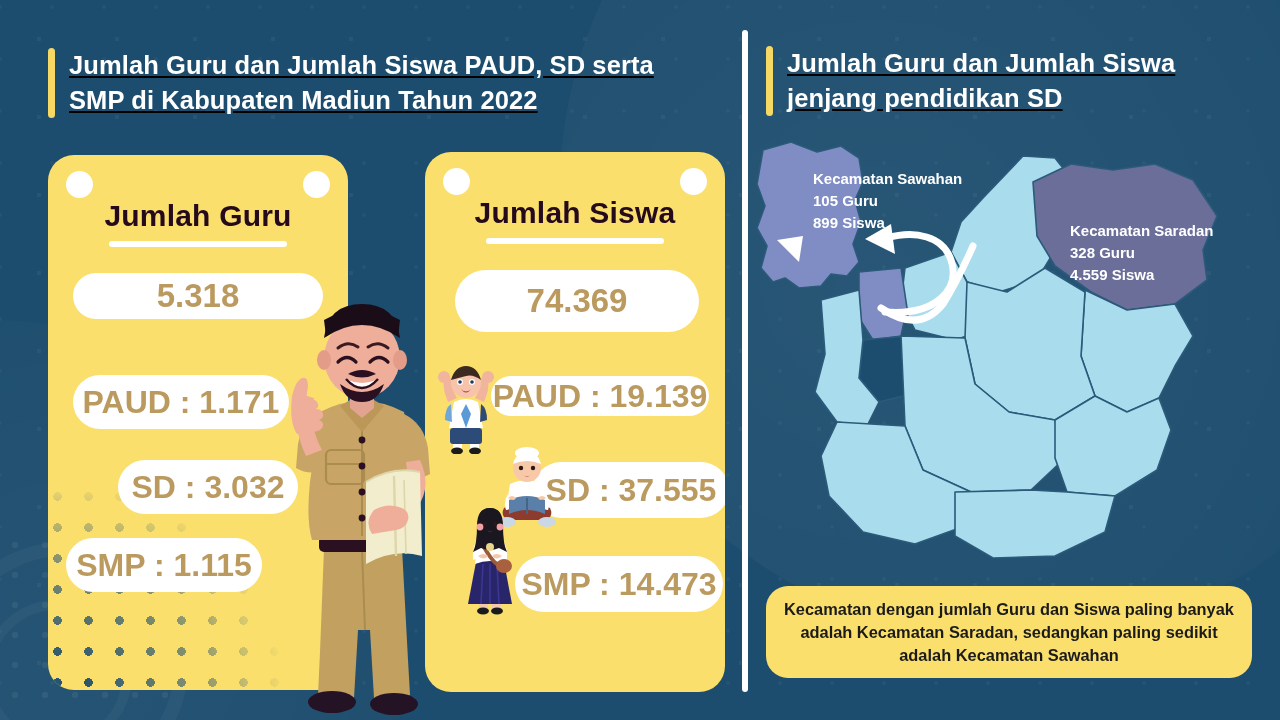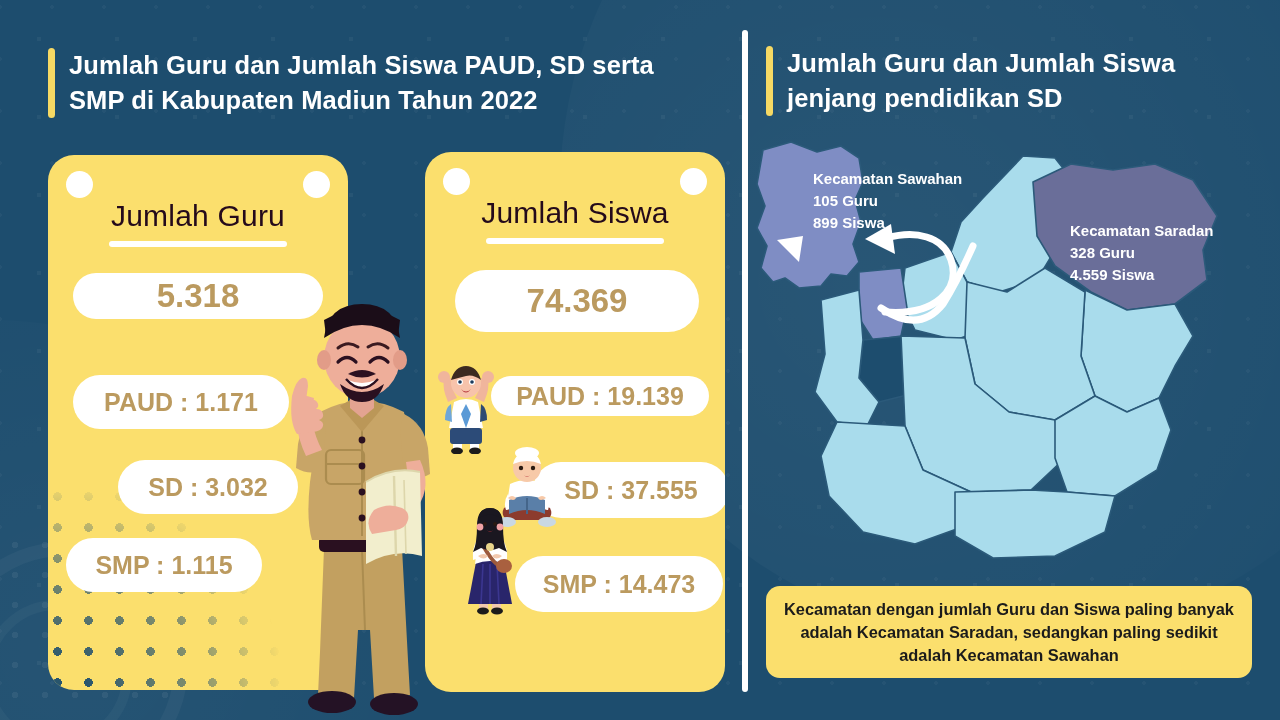--- a/index.html
+++ b/index.html
@@ -35,21 +35,21 @@
     position:absolute;left:-18px;bottom:-30px;width:130px;height:130px;border-radius:50%;
     border:10px solid rgba(255,255,255,.035);
   }
   .bg-dotgrid-bl{
     position:absolute;left:0px;bottom:0px;width:190px;height:190px;
     background-image:radial-gradient(circle, rgba(255,255,255,.06) 3.2px, transparent 3.4px);
     background-size:30px 30px;
   }
 
   
-  .title-wrap{position:absolute;display:flex;align-items:flex-start;gap:14px;}
+  .title-wrap{position:absolute;display:flex;align-items:flex-start;gap:14px;text-decoration:underline;}
   .title-bar{width:7px;border-radius:4px;background:#f6d964;flex:0 0 auto;}
   .title-text{
     color:#ffffff;font-weight:bold;letter-spacing:.1px;
   }
   #title-left{left:48px;top:48px;width:660px;}
   #title-left .title-bar{height:70px;}
   #title-left .title-text{font-size:25.5px;line-height:35px;}
   #title-right{left:766px;top:46px;width:470px;gap:14px;}
   #title-right .title-bar{height:70px;}
   #title-right .title-text{font-size:25.5px;line-height:35px;}
@@ -70,50 +70,50 @@
     background-size:31px 31px;
     -webkit-mask-image:radial-gradient(ellipse at 6% 100%, #000 10%, rgba(0,0,0,.55) 45%, transparent 72%);
             mask-image:radial-gradient(ellipse at 6% 100%, #000 10%, rgba(0,0,0,.55) 45%, transparent 72%);
     opacity:.95;
   }
   .punch{position:absolute;width:27px;height:27px;border-radius:50%;background:#ffffff;}
   .punch.l{left:18px;top:16px;}
   .punch.r{right:18px;top:16px;}
   .card-title{
     position:absolute;left:0;right:0;top:44px;text-align:center;
-    color:#240a1b;font-weight:normal;font-size:30px;letter-spacing:.2px;
+    color:#240a1b;font-weight:bold;font-size:30px;letter-spacing:.2px;
   }
   .card-rule{
     position:absolute;left:50%;transform:translateX(-50%);top:86px;
     width:178px;height:6px;background:#ffffff;border-radius:4px;
   }
   .pill{
     position:absolute;background:#ffffff;border-radius:40px;
     display:flex;align-items:center;justify-content:center;
     color:#bb9a5f;font-weight:bold;
   }
   .pill.total{font-size:33px;}
-  .pill.sub{font-size:25px;}
+  .pill.sub{font-size:32px;}
 
   #card-guru{left:48px;top:155px;width:300px;height:535px;}
   #card-siswa{left:425px;top:152px;width:300px;height:540px;}
 
   
   .illus{position:absolute;}
 
   
   #map-area{position:absolute;left:755px;top:140px;width:500px;height:430px;}
   .map-label{position:absolute;color:#ffffff;font-weight:bold;font-size:15px;line-height:22px;}
   #label-sawahan{left:58px;top:28px;}
   #label-saradan{left:315px;top:80px;}
 
   
   #caption{
     position:absolute;left:766px;top:586px;width:486px;height:92px;
-    background:#fbdf6d;border-radius:14px;
+    background:#fbdf6d;border-radius:22px;
     display:flex;align-items:center;justify-content:center;
     color:#1b1b1b;font-weight:bold;font-size:16.4px;line-height:23px;text-align:center;
     padding:0 14px;box-sizing:border-box;
   }
 </style>
 </head>
 <body>
 
 <div id="stage">
 

